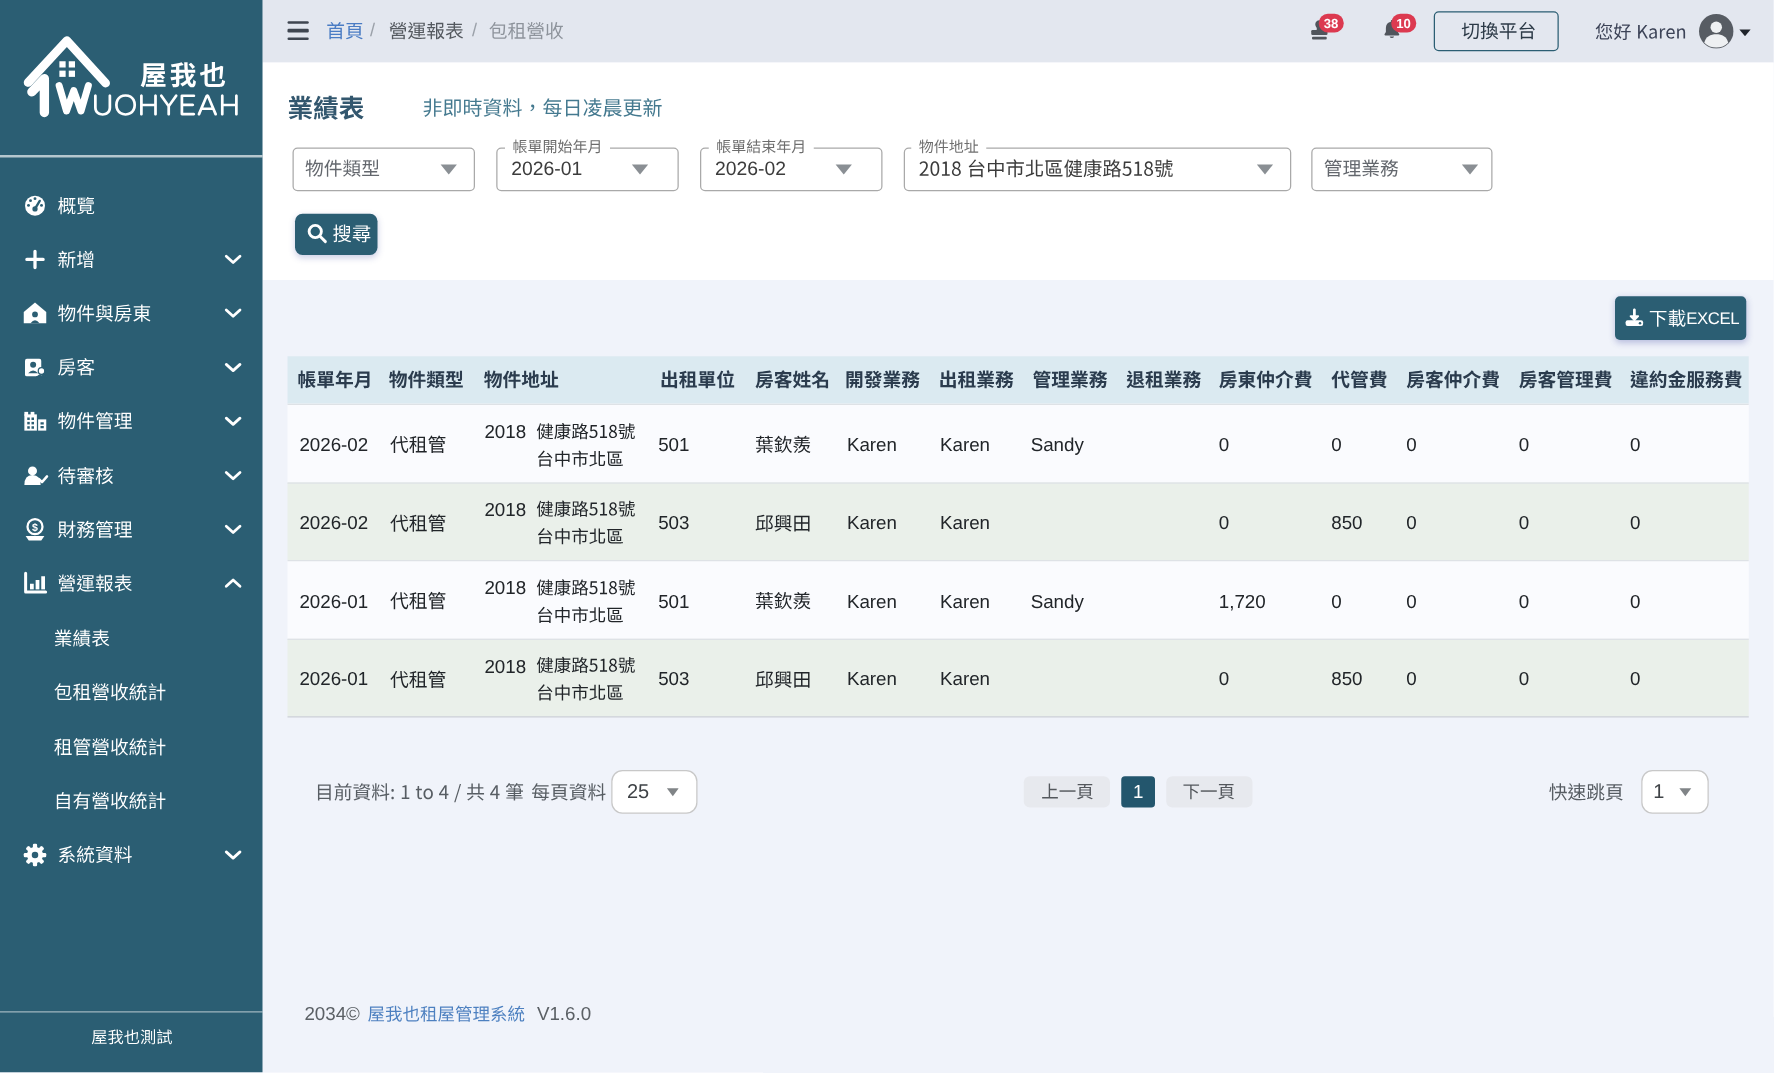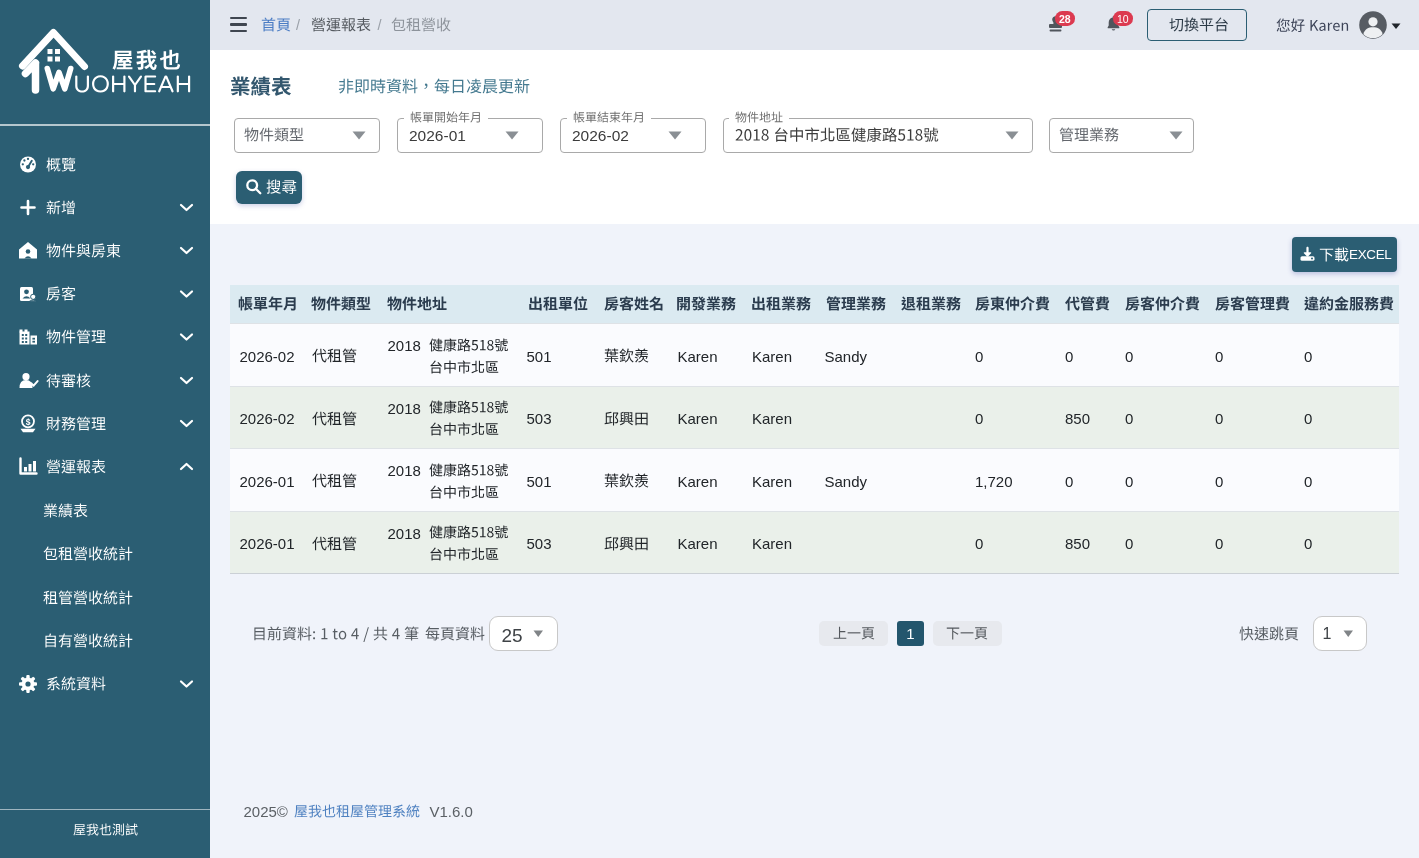--- a/index.html
+++ b/index.html
@@ -355,23 +355,23 @@
 <svg style="position:absolute;left:1048px;top:15px" width="15" height="17" viewBox="0 0 15 17">
     <path d="M7.5 1.2 C5.6 1.2 4.2 2.6 4.2 4.4 C4.2 5.6 4.9 6.3 5.3 7.2 C5.6 7.9 5.5 8.6 5.2 9.2 L9.8 9.2 C9.5 8.6 9.4 7.9 9.7 7.2 C10.1 6.3 10.8 5.6 10.8 4.4 C10.8 2.6 9.4 1.2 7.5 1.2 Z" fill="#50555c"></path>
     <rect x="1" y="9" width="13" height="4" rx="1" fill="#50555c"></rect>
     <rect x="1.6" y="14.4" width="11.8" height="2.1" rx="0.8" fill="#50555c"></rect>
   </svg>
 <svg style="position:absolute;left:1106px;top:15px" width="15" height="17" viewBox="0 0 15 17">
     <path d="M7.5 1 C7.9 1 8.3 1.3 8.3 1.8 L8.3 2.4 C10.8 2.8 12.3 4.8 12.3 7.4 L12.3 10.6 L13.3 12.2 C13.6 12.7 13.3 13.3 12.7 13.3 L2.3 13.3 C1.7 13.3 1.4 12.7 1.7 12.2 L2.7 10.6 L2.7 7.4 C2.7 4.8 4.2 2.8 6.7 2.4 L6.7 1.8 C6.7 1.3 7.1 1 7.5 1 Z" fill="#50555c"></path>
     <path d="M5.7 14.2 A1.9 1.9 0 0 0 9.3 14.2 Z" fill="#50555c"></path>
   </svg>
 <div style="position:absolute;left:1054.5px;top:11.3px;width:20.6px;height:14.6px;background:#dc3a50;border-radius:7.3px"></div>
-<div style="position:absolute;left:1054.5px;width:20.6px;text-align:center;top:14.1px;font-size:10.5px;line-height:1;color:#fff;font-weight:700;white-space:pre">28</div>
+<div style="position:absolute;left:1054.5px;width:20.6px;text-align:center;top:14.1px;font-size:10.5px;line-height:1;color:#fff;font-weight:700;white-space:pre">38</div>
 <div style="position:absolute;left:1112.5px;top:11.3px;width:20.6px;height:14.6px;background:#dc3a50;border-radius:7.3px"></div>
-<div style="position:absolute;left:1112.5px;width:20.6px;text-align:center;top:14.1px;font-size:10.5px;line-height:1;color:#fff;font-weight:400;white-space:pre">10</div>
+<div style="position:absolute;left:1112.5px;width:20.6px;text-align:center;top:14.1px;font-size:10.5px;line-height:1;color:#fff;font-weight:700;white-space:pre">10</div>
 <div style="position:absolute;left:1147px;top:8.5px;width:100px;height:32px;border:1px solid #2b5e73;border-radius:4px;box-sizing:border-box"></div>
 <svg style="position:absolute;left:1168.5px;top:17.1px;overflow:visible;" width="62" height="18" fill="#2c3a47">
     <use href="#r5207" transform="translate(0.0,13.2) scale(0.015,-0.015)"></use>
     <use href="#r63DB" transform="translate(15.0,13.2) scale(0.015,-0.015)"></use>
     <use href="#r5E73" transform="translate(30.0,13.2) scale(0.015,-0.015)"></use>
     <use href="#r53F0" transform="translate(45.0,13.2) scale(0.015,-0.015)"></use>
   </svg>
 <svg style="position:absolute;left:1276px;top:17.8px;overflow:visible;" width="76" height="17" fill="#3c4357">
     <use href="#r60A8" transform="translate(0.0,12.8) scale(0.0146,-0.0146)"></use>
     <use href="#r597D" transform="translate(14.6,12.8) scale(0.0146,-0.0146)"></use>
@@ -760,21 +760,21 @@
     <use href="#r34" transform="translate(139.8,13.2) scale(0.015,-0.015)"></use>
     <use href="#r7B46" transform="translate(152.1,13.2) scale(0.015,-0.015)"></use>
   </svg>
 <svg style="position:absolute;left:424.5px;top:626.0px;overflow:visible;" width="62" height="18" fill="#575d63">
     <use href="#r6BCF" transform="translate(0.0,13.2) scale(0.015,-0.015)"></use>
     <use href="#r9801" transform="translate(15.0,13.2) scale(0.015,-0.015)"></use>
     <use href="#r8CC7" transform="translate(30.0,13.2) scale(0.015,-0.015)"></use>
     <use href="#r6599" transform="translate(45.0,13.2) scale(0.015,-0.015)"></use>
   </svg>
 <div style="position:absolute;left:489px;top:616px;width:69px;height:35px;background:#fff;border:1.4px solid #c8c8c8;border-radius:9px;box-sizing:border-box"></div>
-<div style="position:absolute;left:501.5px;top:626.2px;font-size:19px;line-height:1;color:#3f4347;font-weight:400;white-space:pre">25</div>
+<div style="position:absolute;left:501.5px;top:626.2px;font-size:16px;line-height:1;color:#3f4347;font-weight:400;white-space:pre">25</div>
 <svg style="position:absolute;left:532.8px;top:630.0px" width="10.5" height="7.5" viewBox="0 0 10.5 7.5">
     <path d="M0.5 0.5 L10.0 0.5 L5.25 7.0 Z" fill="#808487"></path>
   </svg>
 <div style="position:absolute;left:819px;top:621.4px;width:69px;height:24.5px;background:#e7e9ee;border-radius:5px"></div>
 <svg style="position:absolute;left:832.5px;top:626.1px;overflow:visible;" width="44" height="17" fill="#53575c">
     <use href="#r4E0A" transform="translate(0.0,12.3) scale(0.014,-0.014)"></use>
     <use href="#r4E00" transform="translate(14.0,12.3) scale(0.014,-0.014)"></use>
     <use href="#r9801" transform="translate(28.0,12.3) scale(0.014,-0.014)"></use>
   </svg>
 <div style="position:absolute;left:897px;top:621.4px;width:27px;height:24.5px;background:#23566d;border-radius:3px"></div>
@@ -789,21 +789,21 @@
     <use href="#r5FEB" transform="translate(0.0,13.2) scale(0.015,-0.015)"></use>
     <use href="#r901F" transform="translate(15.0,13.2) scale(0.015,-0.015)"></use>
     <use href="#r8DF3" transform="translate(30.0,13.2) scale(0.015,-0.015)"></use>
     <use href="#r9801" transform="translate(45.0,13.2) scale(0.015,-0.015)"></use>
   </svg>
 <div style="position:absolute;left:1313px;top:616px;width:54px;height:35px;background:#fff;border:1.4px solid #c8c8c8;border-radius:9px;box-sizing:border-box"></div>
 <div style="position:absolute;left:1322.5px;top:626.2px;font-size:16px;line-height:1;color:#3f4347;font-weight:400;white-space:pre">1</div>
 <svg style="position:absolute;left:1343.2px;top:630.0px" width="10.5" height="7.5" viewBox="0 0 10.5 7.5">
     <path d="M0.5 0.5 L10.0 0.5 L5.25 7.0 Z" fill="#808487"></path>
   </svg>
-<div style="position:absolute;left:243.5px;top:803.5px;font-size:15px;line-height:1;color:#5b6065;font-weight:400;white-space:pre">2025©</div>
+<div style="position:absolute;left:243.5px;top:803.5px;font-size:15px;line-height:1;color:#5b6065;font-weight:400;white-space:pre">2034©</div>
 <svg style="position:absolute;left:293.5px;top:803.7px;overflow:visible;" width="128" height="17" fill="#4d80c0">
     <use href="#r5C4B" transform="translate(0.0,12.3) scale(0.014,-0.014)"></use>
     <use href="#r6211" transform="translate(14.0,12.3) scale(0.014,-0.014)"></use>
     <use href="#r4E5F" transform="translate(28.0,12.3) scale(0.014,-0.014)"></use>
     <use href="#r79DF" transform="translate(42.0,12.3) scale(0.014,-0.014)"></use>
     <use href="#r5C4B" transform="translate(56.0,12.3) scale(0.014,-0.014)"></use>
     <use href="#r7BA1" transform="translate(70.0,12.3) scale(0.014,-0.014)"></use>
     <use href="#r7406" transform="translate(84.0,12.3) scale(0.014,-0.014)"></use>
     <use href="#r7CFB" transform="translate(98.0,12.3) scale(0.014,-0.014)"></use>
     <use href="#r7D71" transform="translate(112.0,12.3) scale(0.014,-0.014)"></use>

